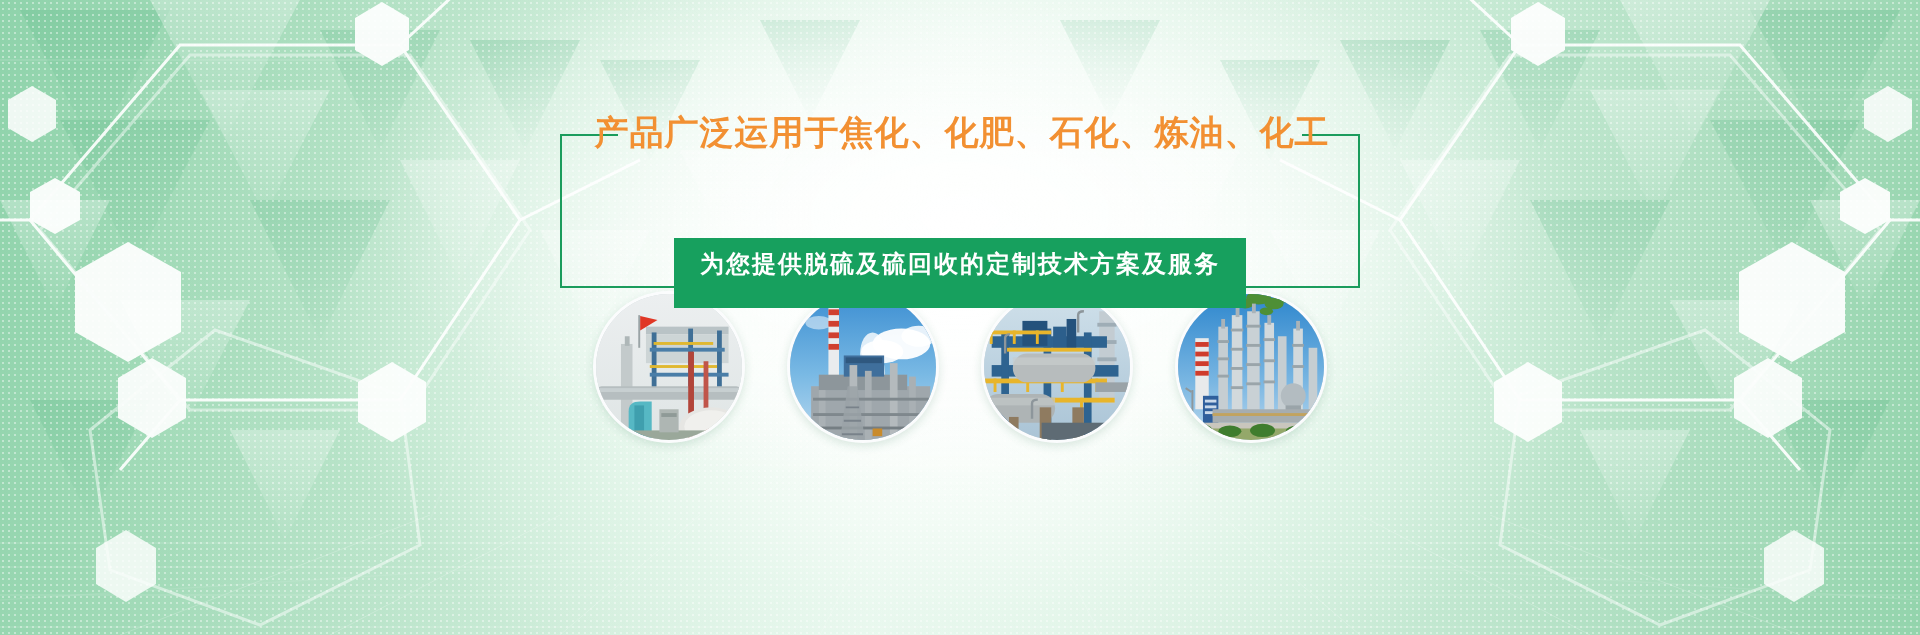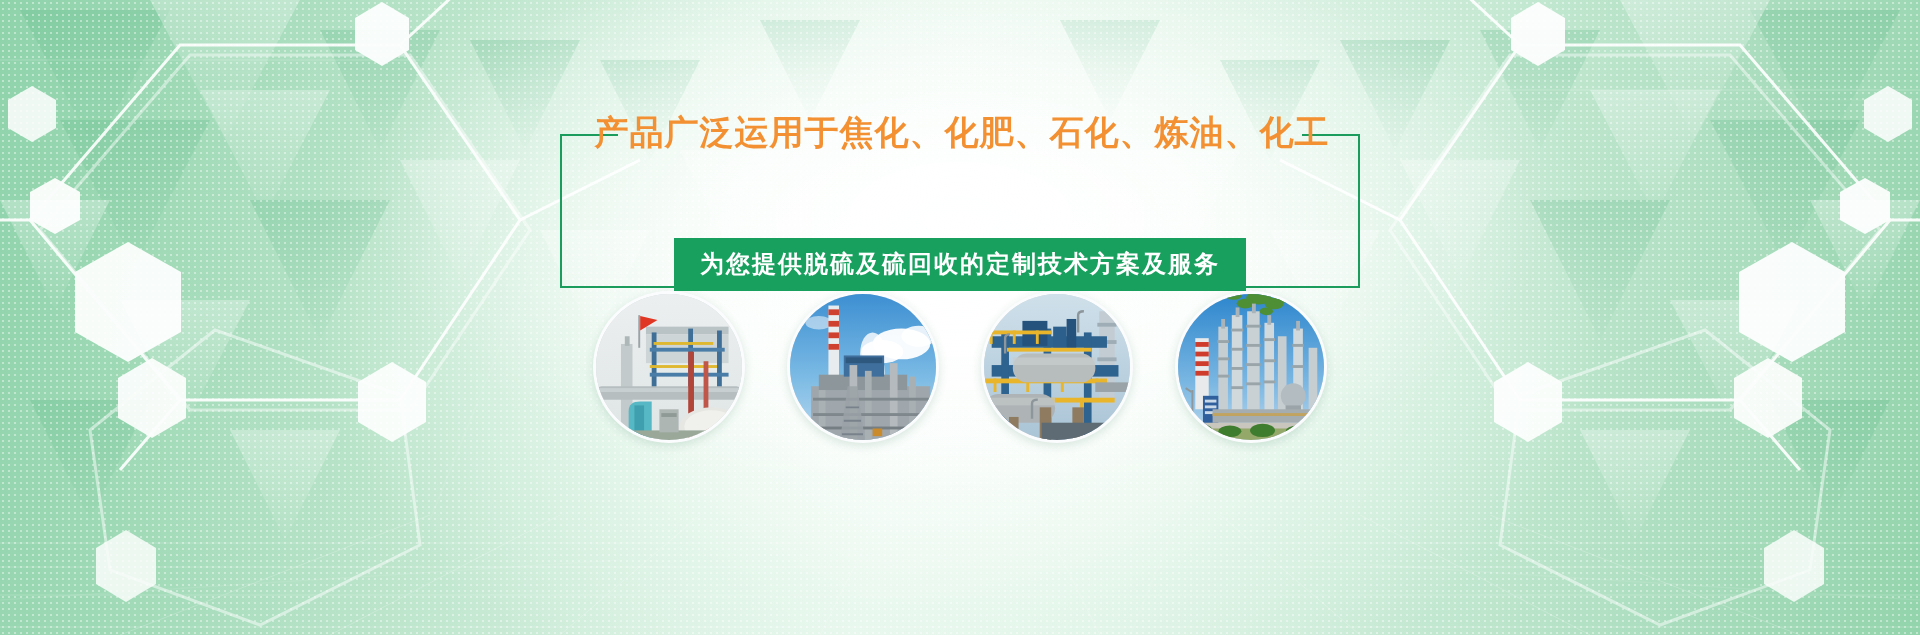--- a/index.html
+++ b/index.html
@@ -133,21 +133,21 @@
     position: absolute;
     left: 50%;
     transform: translateX(-50%);
     top: 128px;
     background: #17a05e;
     color: #ffffff;
     font-size: 24px;
     font-weight: bold;
     letter-spacing: 2px;
     line-height: 1;
-    padding: 14px 26px 15px 26px;
+    padding: 14px 26px 32px 26px;
     white-space: nowrap;
     z-index: 3;
   }
 
   
   .photos {
     position: absolute;
     left: 0; right: 0;
     top: 291px;
     display: flex;

